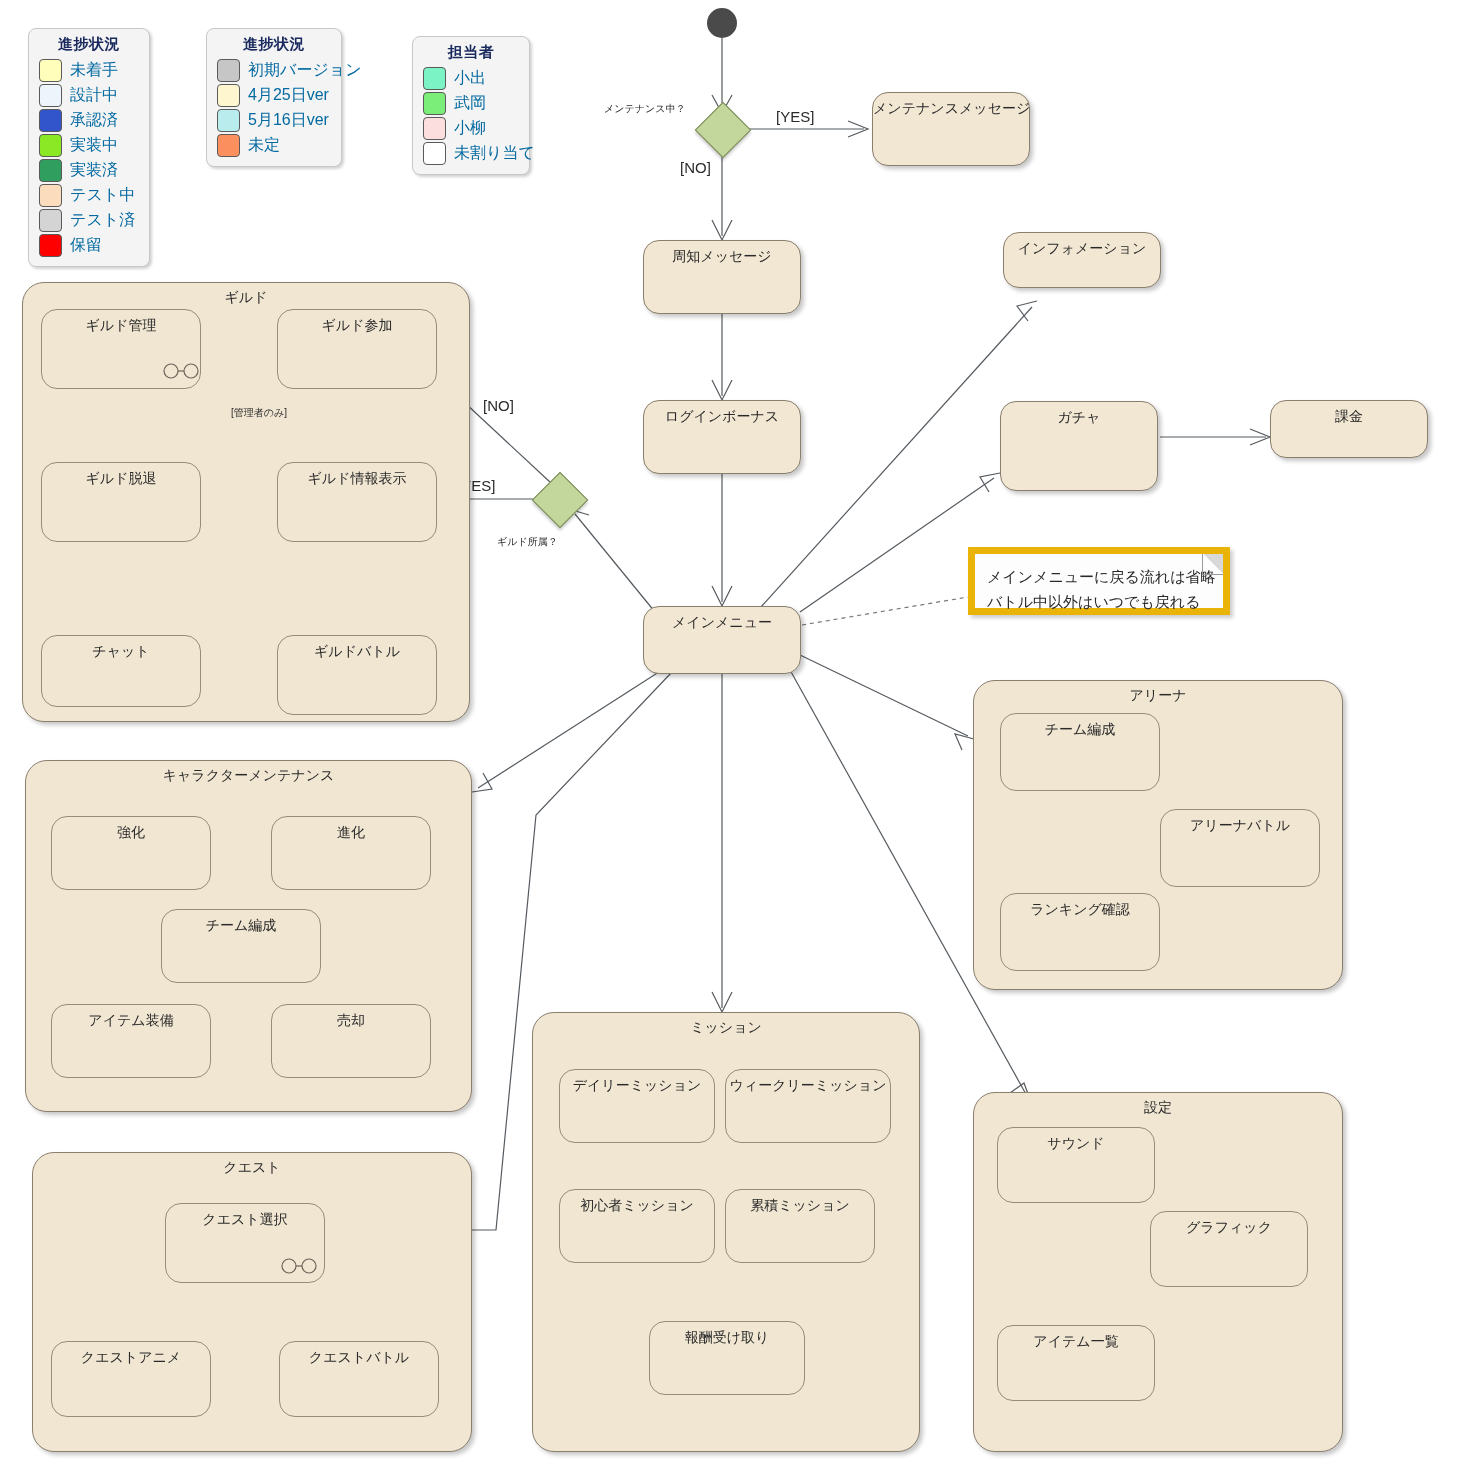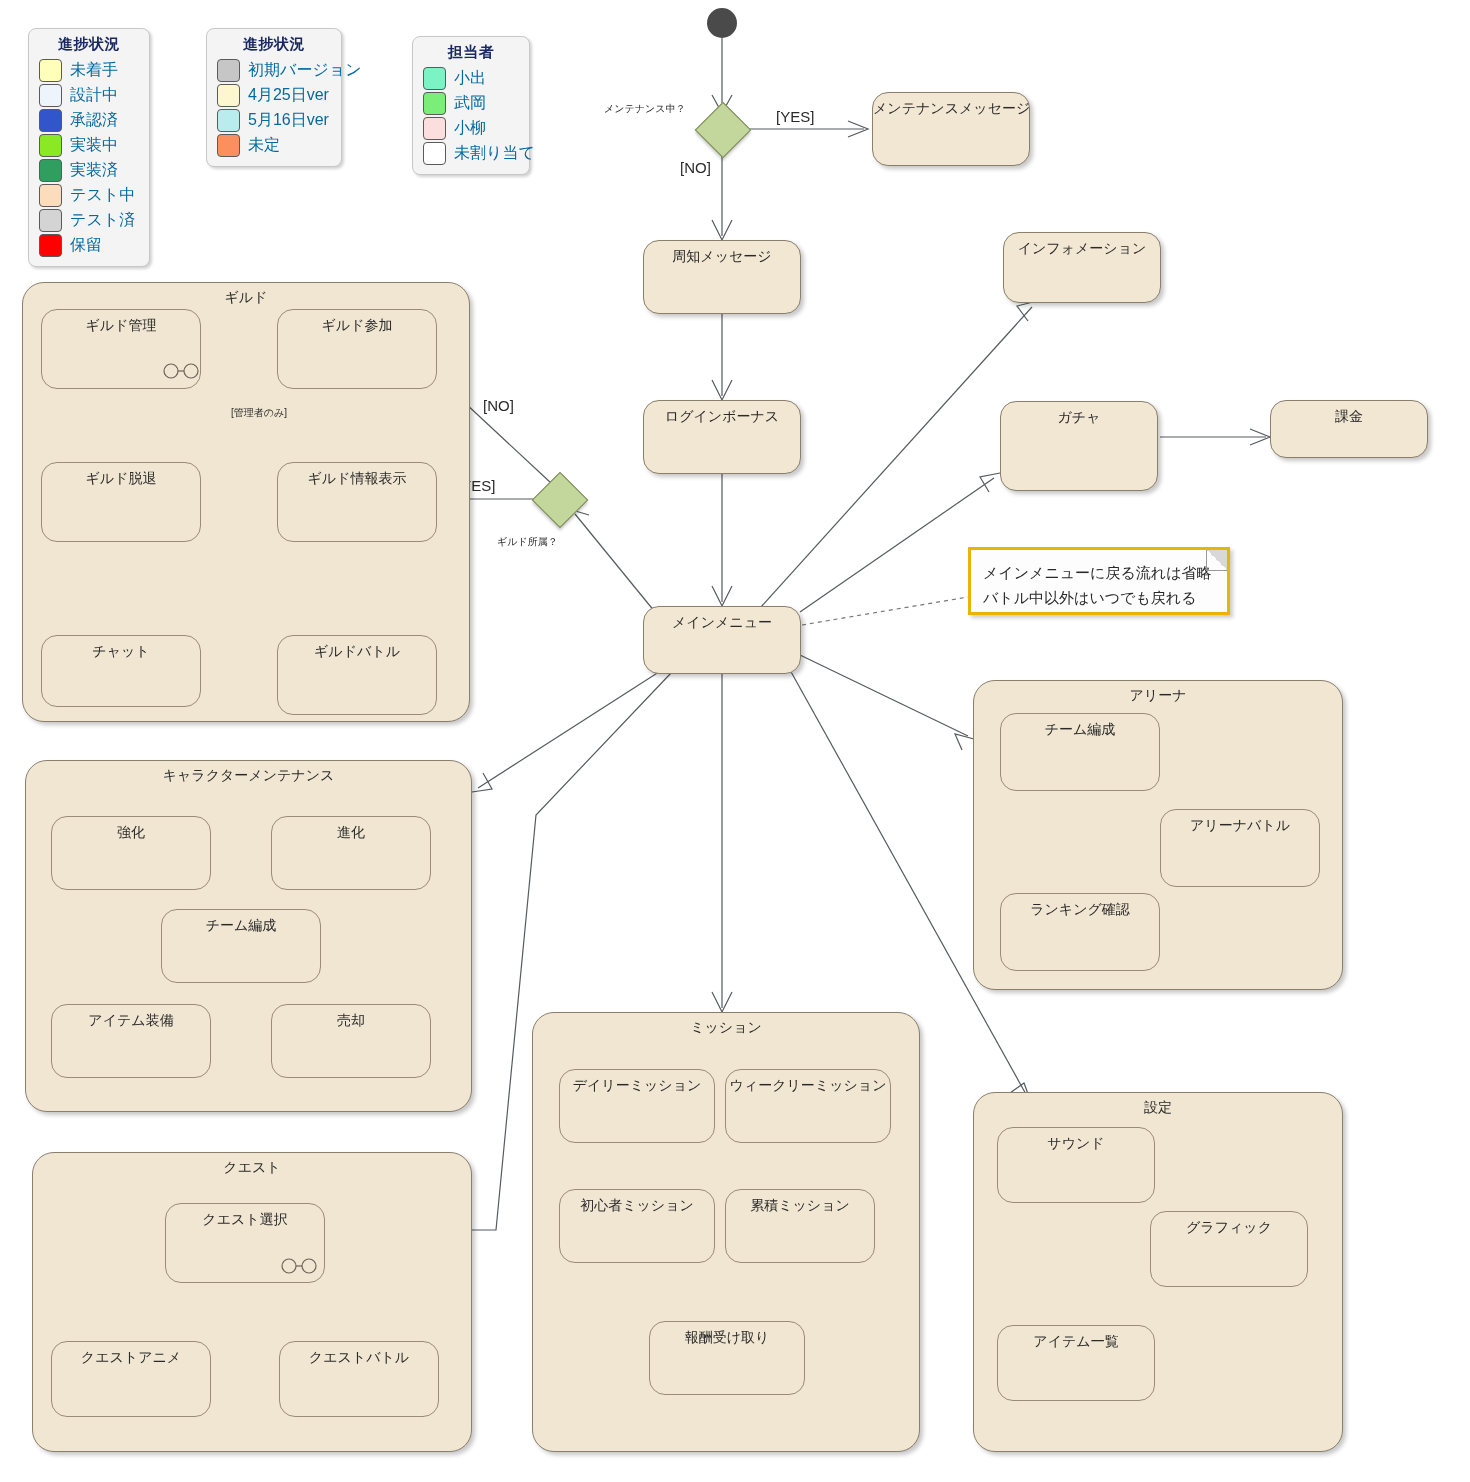--- a/index.html
+++ b/index.html
@@ -71,21 +71,21 @@
   }
   .edge-label{
     position:absolute;font-size:15px;color:#2a2a2a;white-space:nowrap;
   }
   .plain-label{
     position:absolute;font-size:10px;color:#2a2a2a;white-space:nowrap;
   }
   .note{
     position:absolute;
     background:#fdfdfd;
-    border:3px solid #eab308;
+    border:7px solid #eab308;
     box-shadow:3px 3px 4px rgba(0,0,0,.2);
     box-sizing:border-box;
     padding:10px 14px 14px 12px;
   }
   .note-fold{
     position:absolute;top:0;right:0;width:20px;height:20px;
     background:linear-gradient(225deg,#d8d8d8 0 50%,transparent 50%);
     border-left:1px solid #9a9a9a;border-bottom:1px solid #9a9a9a;
   }
   .note-line{font-size:15px;color:#2a2a2a;line-height:25px;white-space:nowrap;}
@@ -268,21 +268,21 @@
   </div>
 
   <div class="node" style="left:643px;top:400px;width:158px;height:74px;">
     <div class="node-label">ログインボーナス</div>
   </div>
 
   <div class="node" style="left:643px;top:606px;width:158px;height:68px;">
     <div class="node-label">メインメニュー</div>
   </div>
 
-  <div class="node" style="left:1003px;top:232px;width:158px;height:71px;">
+  <div class="node" style="left:1003px;top:232px;width:158px;height:56px;">
     <div class="node-label">インフォメーション</div>
   </div>
 
   <div class="node" style="left:1000px;top:401px;width:158px;height:90px;">
     <div class="node-label">ガチャ</div>
   </div>
 
   <div class="node" style="left:1270px;top:400px;width:158px;height:58px;">
     <div class="node-label">課金</div>
   </div>

